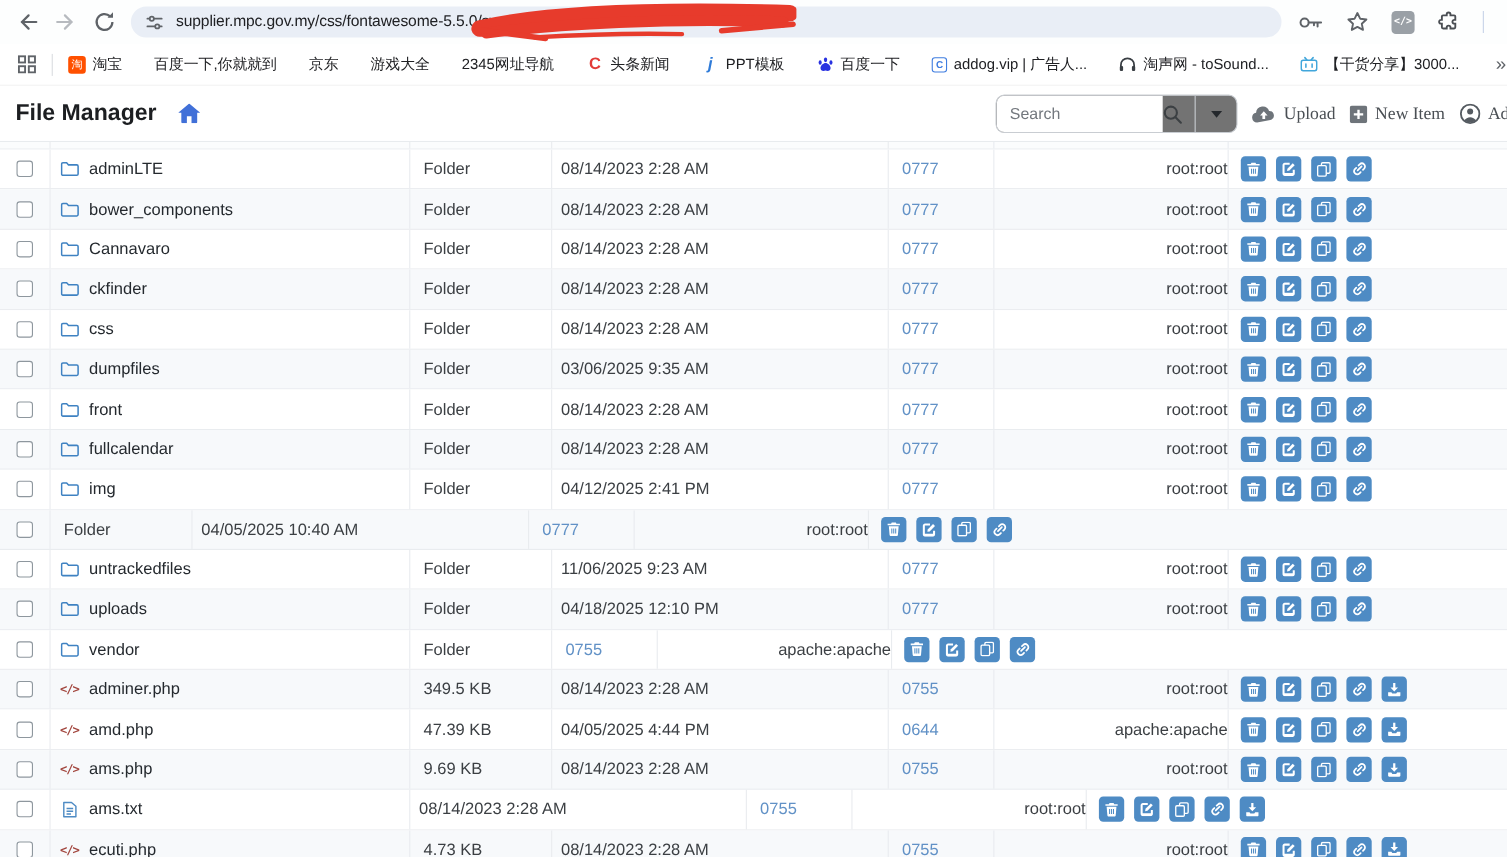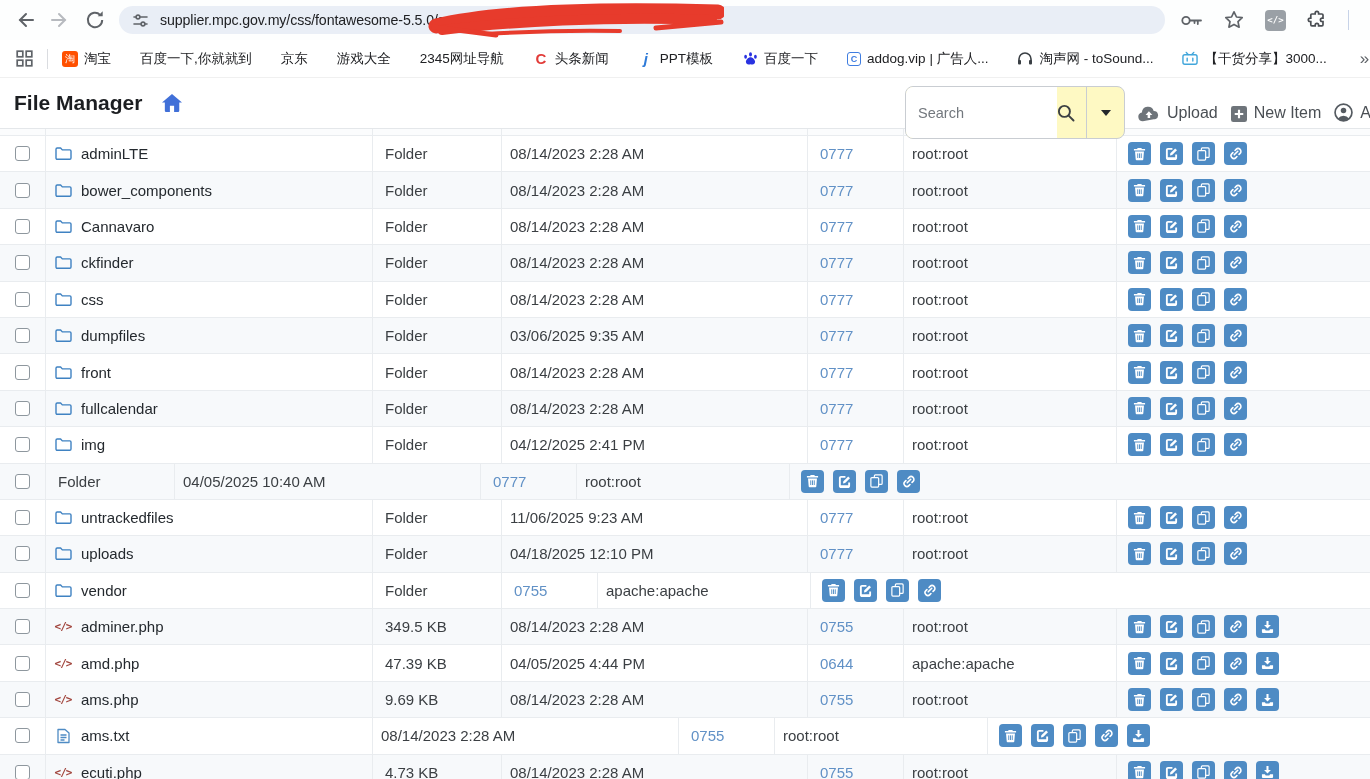--- a/index.html
+++ b/index.html
@@ -32,43 +32,43 @@
   .fav.txt { font-size:15px; line-height:16px; }
   .fav.box { width:14px; height:14px; border:1.5px solid; border-radius:3px; font-size:9px; font-weight:bold; }
   .bm-right { margin-left:auto; display:flex; align-items:center; flex:none; }
   .bm-chevron { font-size:17px; color:#5f6368; padding:0 4px; }
 
   
   .fm-header { position:relative; height:50px; background:#fff; display:flex; align-items:center; }
   .fm-title { font-size:21px; font-weight:bold; color:#1c1e21; margin-left:14px; }
   .fm-home { margin-left:20px; display:flex; align-items:center; }
   .fm-right { position:absolute; left:905px; top:8px; display:flex; align-items:center; gap:13px; white-space:nowrap; }
-  .search-group { display:flex; width:220px; height:53px; border:1px solid #c9cdd2;
-    border-radius:8px; overflow:hidden; background:#fef9c3; }
+  .search-group { display:flex; width:220px; height:35px; border:1px solid #c9cdd2;
+    border-radius:8px; overflow:hidden; background:#737373; }
   .search-input { border:none; outline:none; flex:1; padding:0 4px 0 12px; font-size:14.5px;
     font-family:"Liberation Sans",sans-serif; color:#202124; min-width:0; }
   .search-input::placeholder { color:#73787e; }
   .search-ic { display:flex; align-items:center; padding-right:11px; }
   .search-caret { width:38px; border-left:1px solid #c9cdd2; display:flex; align-items:center; justify-content:center; }
   .caret-down { width:0; height:0; border-left:5px solid transparent; border-right:5px solid transparent;
     border-top:6px solid #24282c; }
-  .hdr-btn { display:flex; align-items:flex-end; gap:7px; font-size:16px; color:#4a4f54; cursor:default; }
+  .hdr-btn { display:flex; align-items:center; gap:7px; font-size:16px; color:#4a4f54; cursor:default;font-family:Liberation Serif, serif; }
 
   
   .table { border-top:1px solid #e4e7ea; }
   .trow { display:flex; height:36.4px; border-bottom:1px solid #e9ecef; background:#fff; align-items:stretch; }
   .trow.stripe { background:#f7f9fb; }
   .trow.partial { height:7px; background:#fbfcfd; }
   .cell { display:flex; align-items:center; border-right:1px solid #e9ecef; height:100%; }
   .c-check { width:46px; justify-content:center; }
   .c-name  { width:327px; padding-left:7px; gap:8px; }
   .c-size  { width:129px; padding-left:12px; }
   .c-date  { width:306px; padding-left:8px; }
   .c-perm  { width:96px;  padding-left:12px; }
-  .c-owner { width:213px; padding-left:8px; }
+  .c-owner { width:213px; padding-left:8px;justify-content:flex-end; }
   .c-act   { flex:1; border-right:none; padding-left:11px; gap:9px; }
   .cb { width:15px; height:15px; border:1.5px solid #8e979e; border-radius:3px; background:#fff; }
   .ico-cell { width:20px; display:flex; justify-content:center; flex:none; }
   .fname { font-size:15px; color:#24292e; }
   .ftext { font-size:15px; color:#3b3f43; }
   .fperm { font-size:15px; color:#6191c6; cursor:pointer; }
   .code-ico { font-family:"DejaVu Sans Mono",monospace; font-size:11px; font-weight:bold;
     color:#a2463e; letter-spacing:-1px; }
   .abtn { width:23px; height:23px; border-radius:4px; background:#4e8bc4; border:none;
     display:flex; align-items:center; justify-content:center; cursor:pointer; flex:none; padding:0; }

